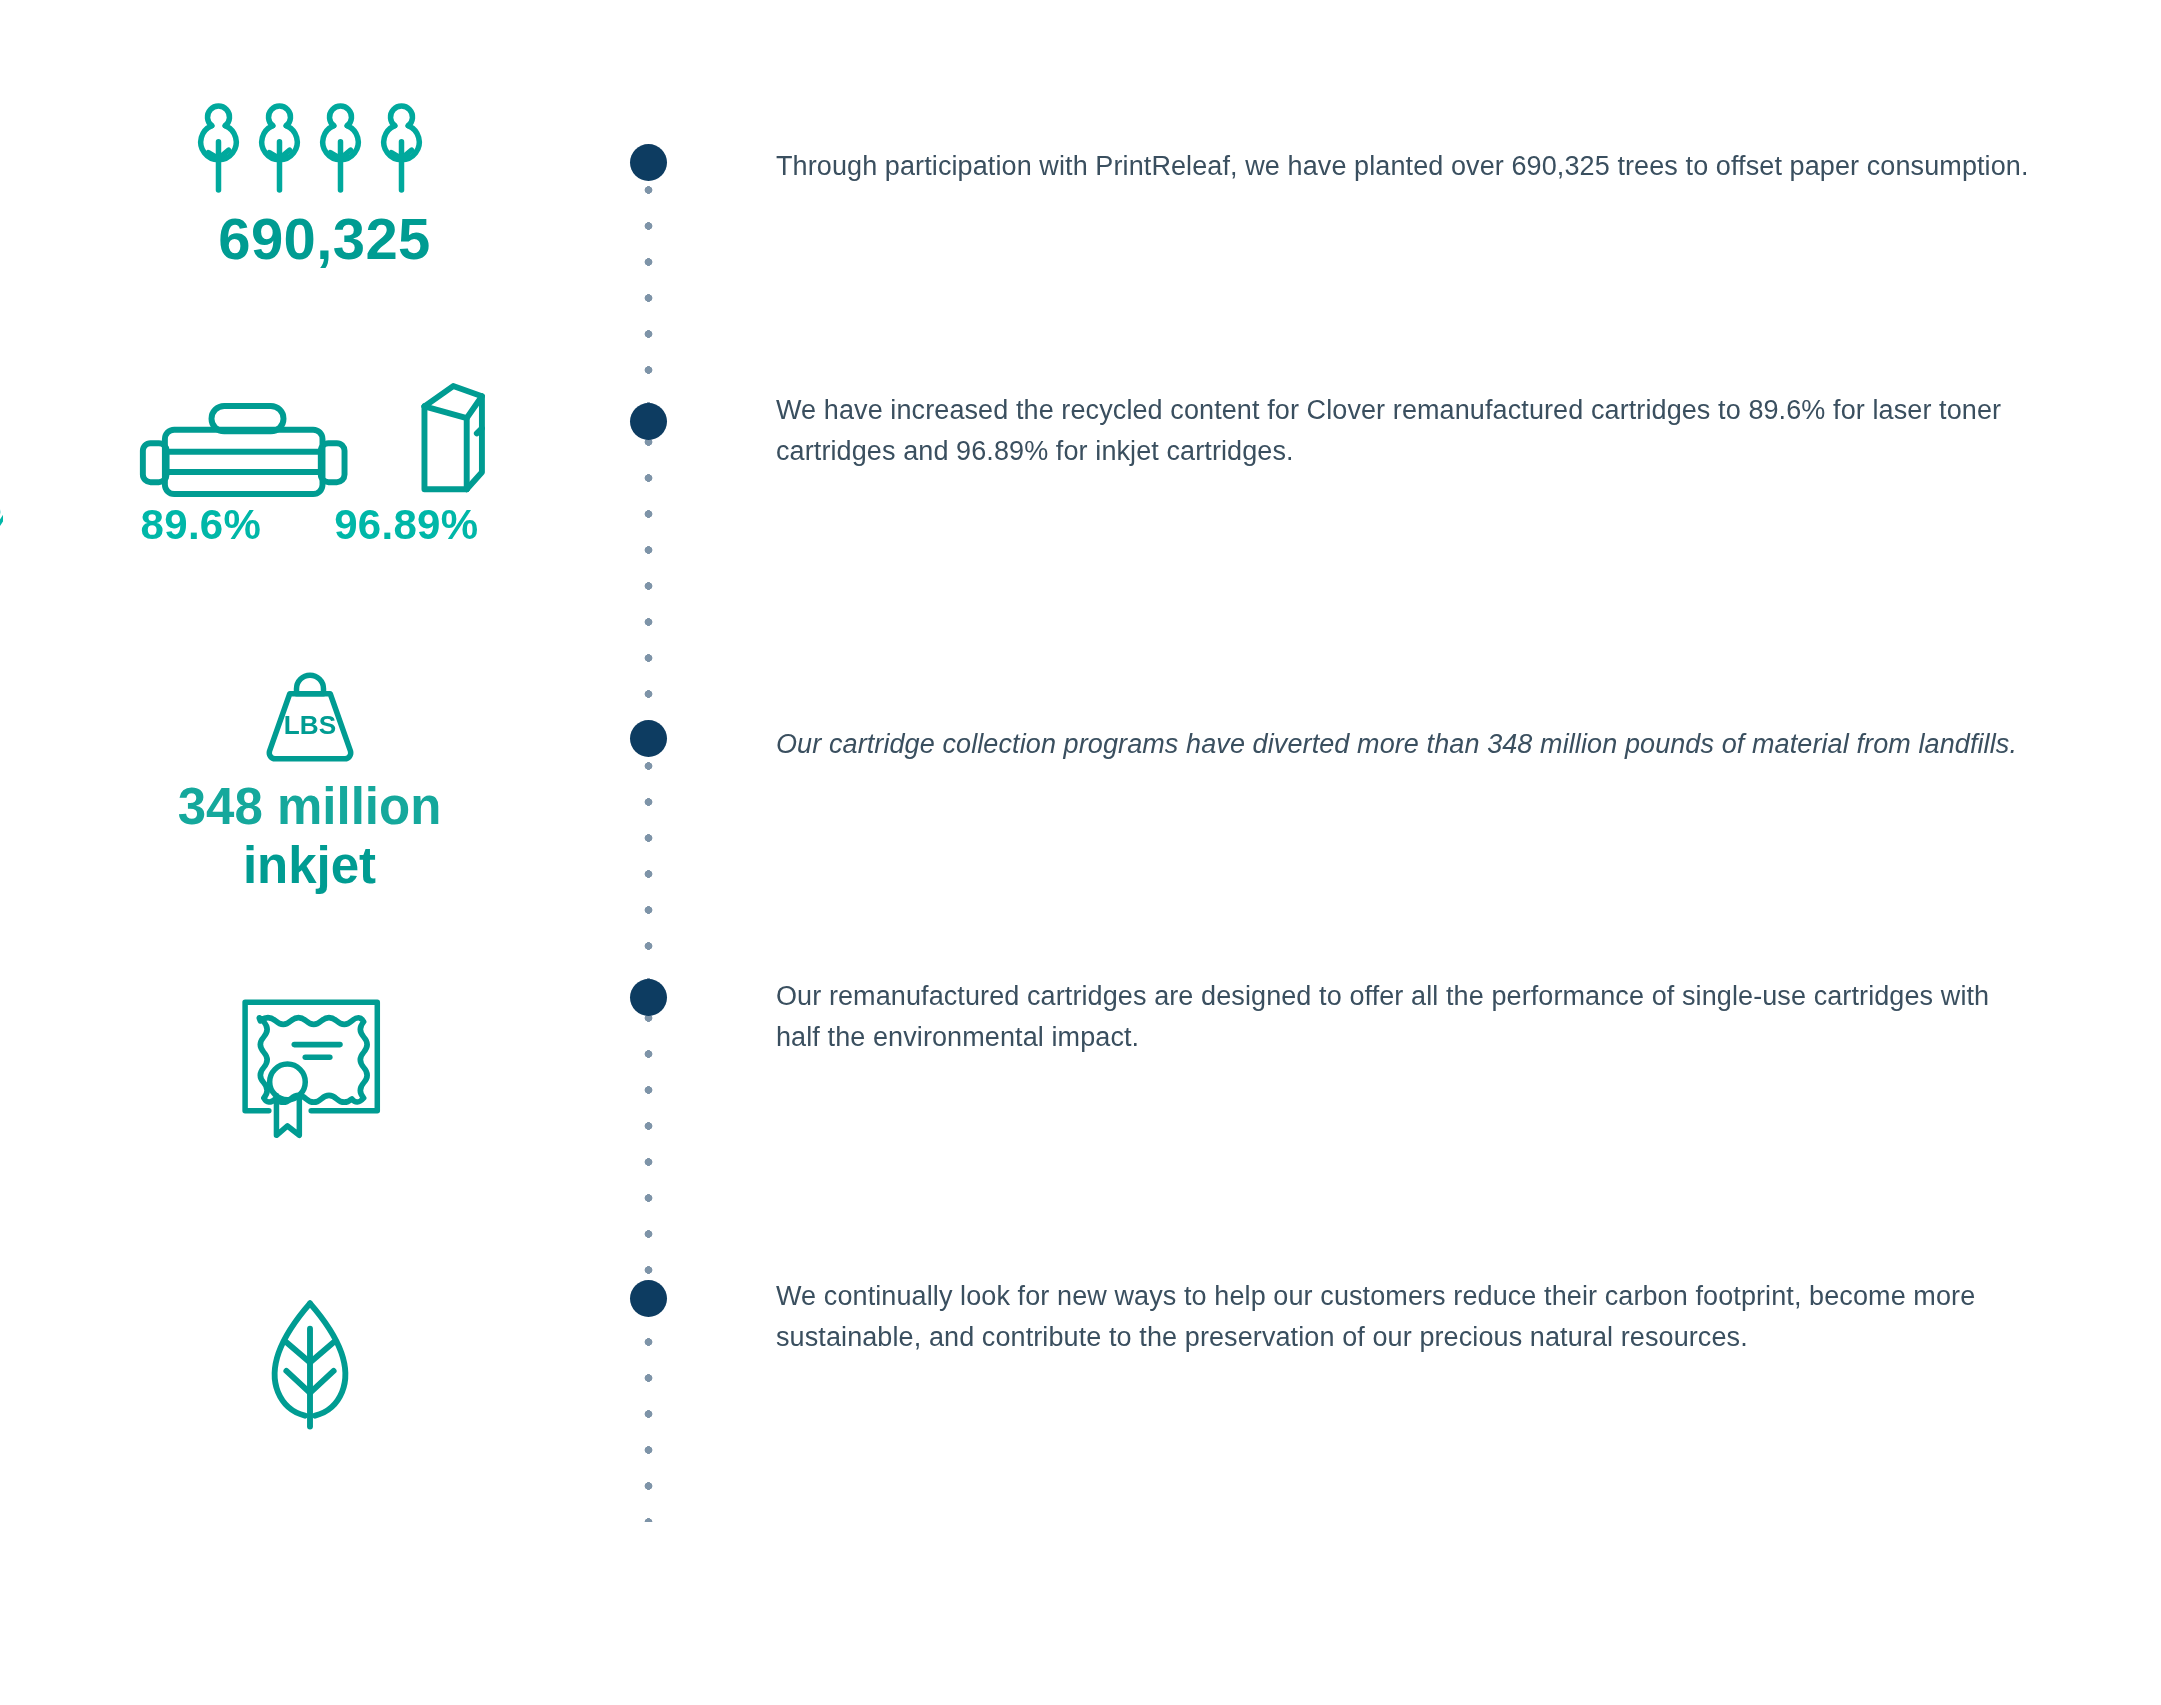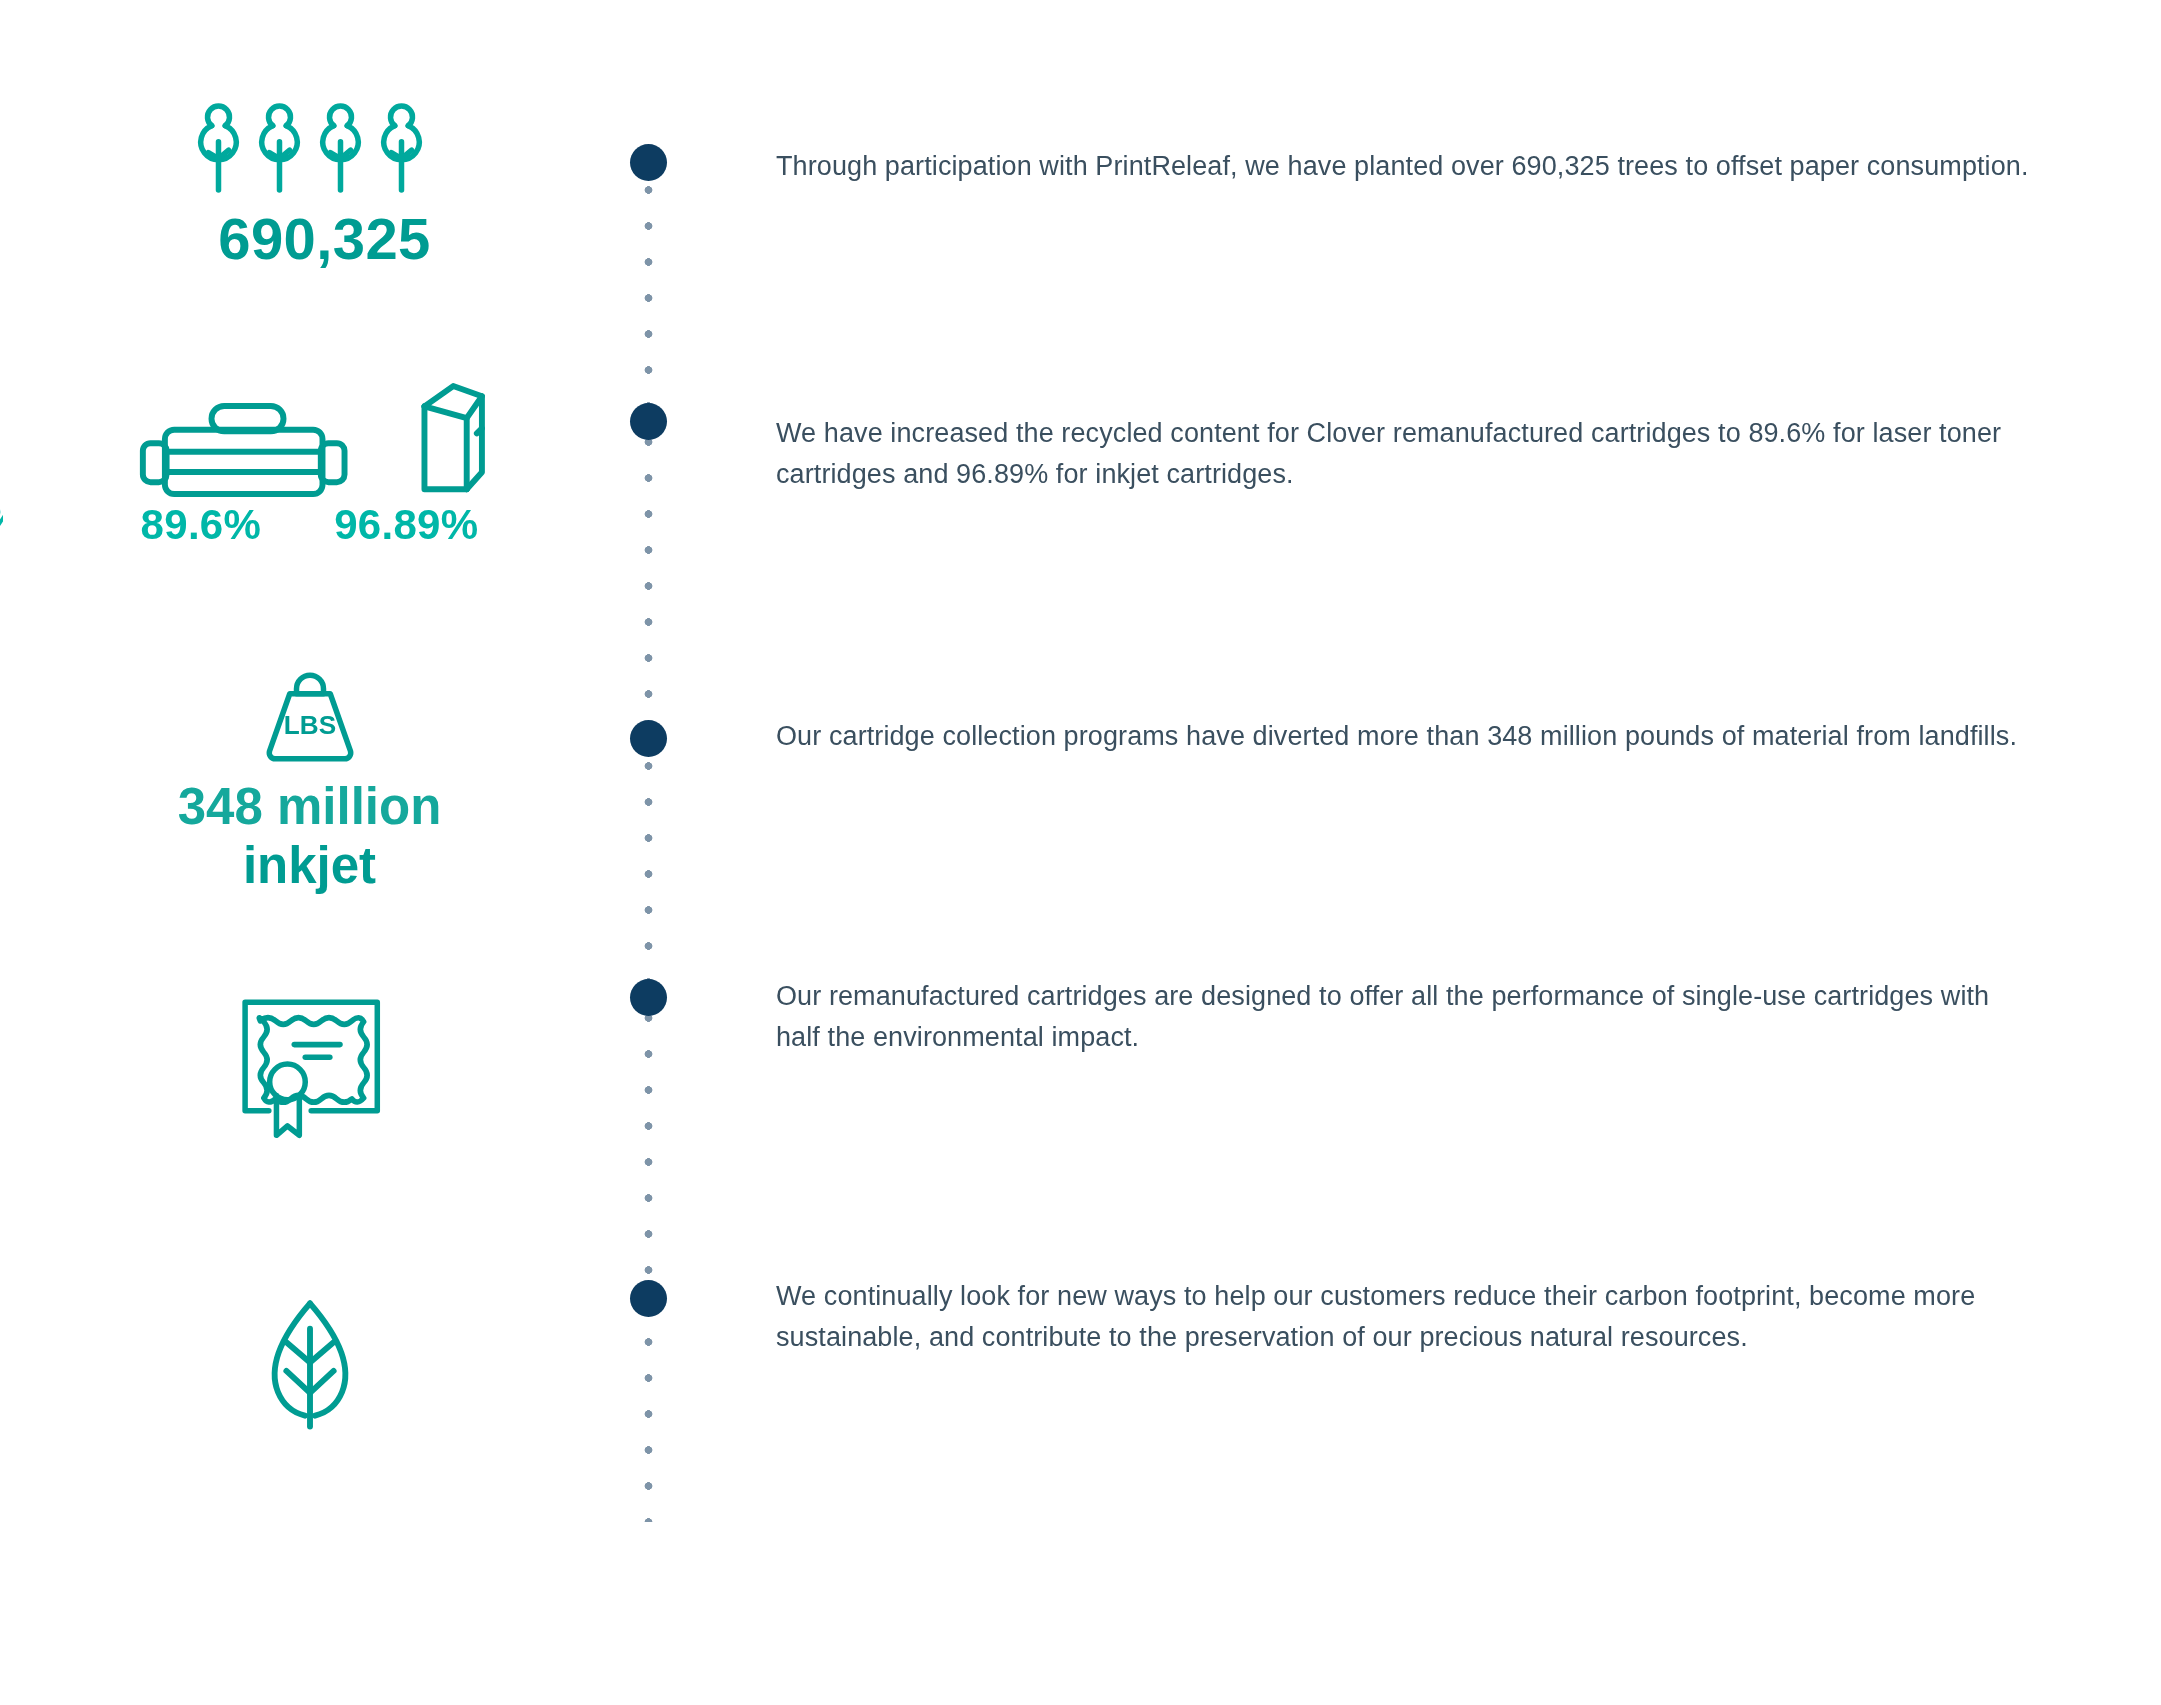--- a/index.html
+++ b/index.html
@@ -195,39 +195,39 @@
           <path d="M12 30 L62 44 L62 128"></path>
           <path d="M62 44 L80 18"></path>
           <path d="M74 62 L80 56"></path>
         </svg>
       </div>
       <div class="stat-pcts">
         <div class="stat-pct">89.6%</div>
         <div class="stat-pct">96.89%</div>
       </div>
     </div>
-    <div class="text-col" style="top:8.5px;margin-top:23px;">We have increased the recycled content for Clover remanufactured cartridges to 89.6% for laser toner cartridges and 96.89% for inkjet cartridges.</div>
+    <div class="text-col" style="top:8.5px;">We have increased the recycled content for Clover remanufactured cartridges to 89.6% for laser toner cartridges and 96.89% for inkjet cartridges.</div>
   </div>
   <div class="timeline-dot" style="top:403px;"></div>
 
   <div class="row" style="top:644px; height:254px;">
     <div class="icon-col" style="top:16px;">
       <div style="display:flex; justify-content:center;">
         <svg width="108" height="103" viewBox="0 0 128 122" fill="none">
           <g stroke="#009c92" stroke-width="6.5" stroke-linecap="round" stroke-linejoin="round" fill="none">
             <path d="M48 34 a16 16 0 0 1 32 0 v6 h-32 z"></path>
             <path d="M40 40 L88 40 L112 108 a7 7 0 0 1 -7 9 L23 117 a7 7 0 0 1 -7 -9 z"></path>
           </g>
           <text x="64" y="88" text-anchor="middle" font-family="'Liberation Sans', sans-serif" font-size="31" font-weight="700" fill="#009c92">LBS</text>
         </svg>
       </div>
       <div class="stat-light" style="margin-top:13.6px;">348 million</div>
       <div class="stat-bold">inkjet</div>
     </div>
-    <div class="text-col" style="top:72px;">Our cartridge collection programs have diverted more than 348 million pounds of material from landfills.</div>
+    <div class="text-col" style="top:80px;font-style:italic;">Our cartridge collection programs have diverted more than 348 million pounds of material from landfills.</div>
   </div>
   <div class="timeline-dot" style="top:720px;"></div>
 
   <div class="row" style="top:987px; height:220px;">
     <div class="icon-col" style="top:0;">
       <div style="display:flex; justify-content:center;">
         <svg width="153" height="161" viewBox="0 0 180 190" fill="none" stroke="#009c92" stroke-width="6.5" stroke-linecap="round" stroke-linejoin="round">
           <path d="M42 146 L14 146 L14 18 L170 18 L170 146 L92 146"></path>
           <path d="M32 40 q9 -8 18 0 t18 0 t18 0 t18 0 t18 0 t18 0 q9 -8 14 1 q-8 9 0 18 t0 18 t0 18 t0 18 t0 18 q-8 9 -14 1 q-9 8 -18 0 t-18 0 t-18 0 t-18 0 t-18 0 q-9 8 -14 -1 q8 -9 0 -18 t0 -18 t0 -18 t0 -18 t0 -18 q-8 -9 -4 -1"></path>
           <path d="M72 68 L126 68"></path>

